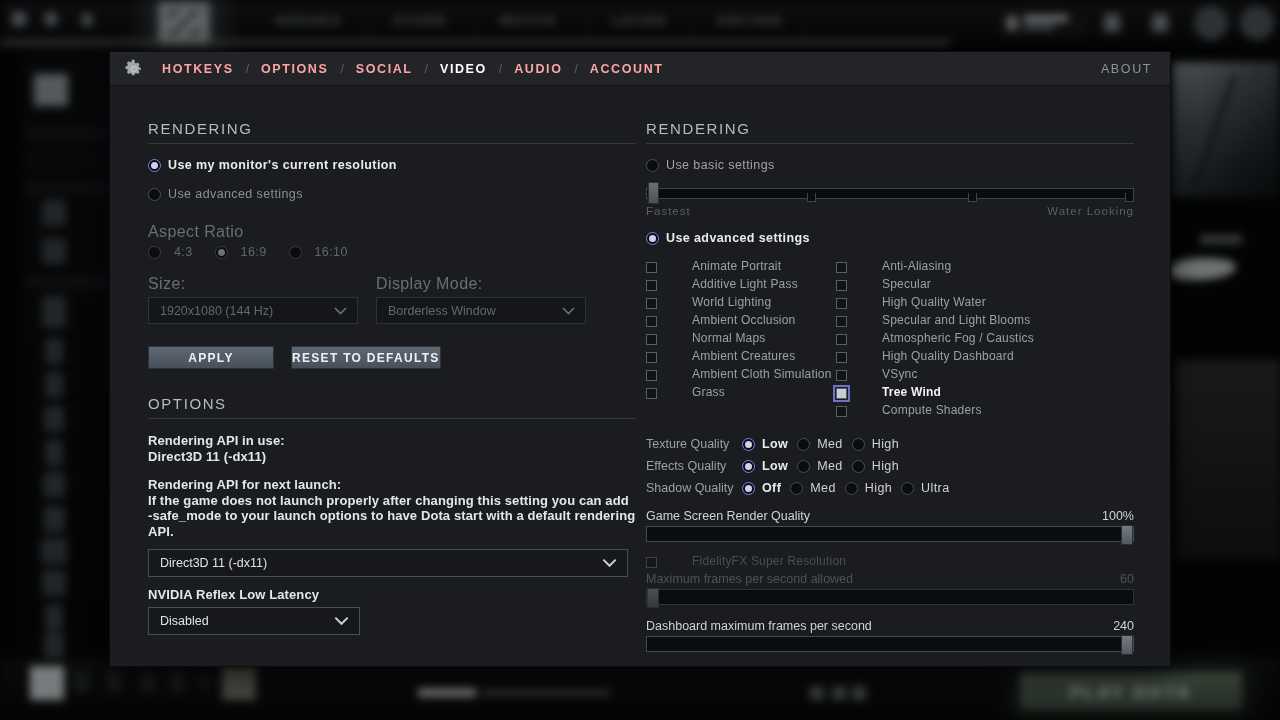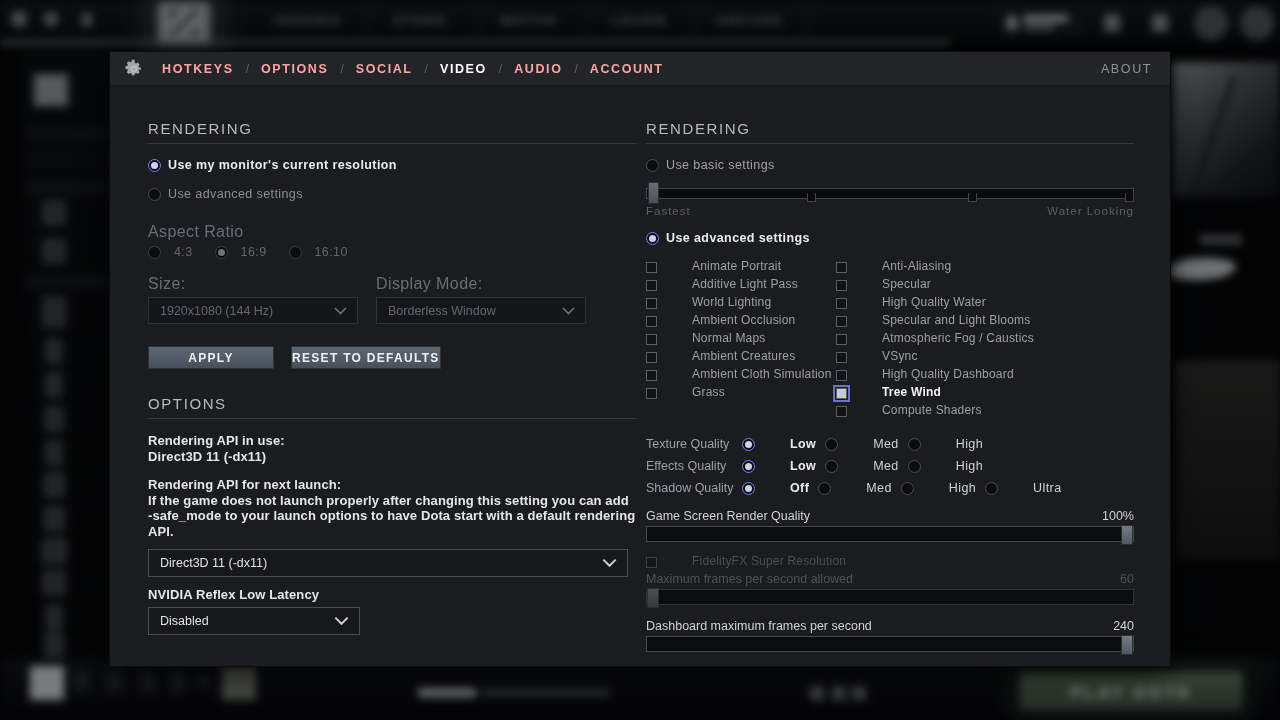--- a/index.html
+++ b/index.html
@@ -181,21 +181,21 @@
   .cb.dim { border-color:#3e4248; background:#141619; }
   .cb.on  { background:#c7ccd8; }
   .cb-focus { outline:2px solid #6f72c4; outline-offset:1px; }
   .cblabel { font-size:12px; margin-left:7px; color:#9ba0a6; letter-spacing:.2px; }
   .cblabel.strong { color:#f0f2f4; font-weight:bold; }
   .cblabel.vdim { color:#4a4e54; }
 
   
   .qrow { display:flex; align-items:center; height:22px; }
   .qname { width:96px; font-size:12.5px; color:#9ba0a6; }
-  .qopt { display:flex; align-items:center; margin-right:9px;gap:28px; }
+  .qopt { display:flex; align-items:center; margin-right:9px; }
 
   
   .vslider { margin-top:8px; }
   .vhead { display:flex; justify-content:space-between; font-size:12.5px; color:#cfd3d7; }
   .vhead.dim { color:#4e5258; }
   .vtrack {
     position:relative; height:16px; margin-top:3px;
     background:#0b0c0e; border:1px solid #454a51;
   }
   .vtrack.dim { border-color:#2f3338; }
@@ -459,25 +459,25 @@
           <div class="cbrow">
               <span class="cb"></span>
               <span class="cblabel">Specular and Light Blooms</span>
             </div>
           <div class="cbrow">
               <span class="cb"></span>
               <span class="cblabel">Atmospheric Fog / Caustics</span>
             </div>
           <div class="cbrow">
               <span class="cb"></span>
+              <span class="cblabel">High Quality Dashboard</span>
+            </div>
+          <div class="cbrow">
+              <span class="cb"></span>
               <span class="cblabel">VSync</span>
-            </div>
-          <div class="cbrow">
-              <span class="cb"></span>
-              <span class="cblabel">High Quality Dashboard</span>
             </div>
           <div class="cbrow">
               <span class="cb on cb-focus"></span>
               <span class="cblabel strong">Tree Wind</span>
             </div>
           <div class="cbrow">
               <span class="cb"></span>
               <span class="cblabel">Compute Shaders</span>
             </div>
         </div>

